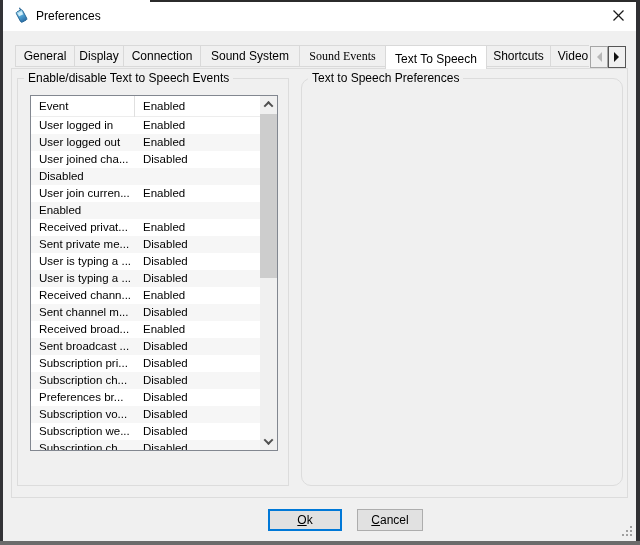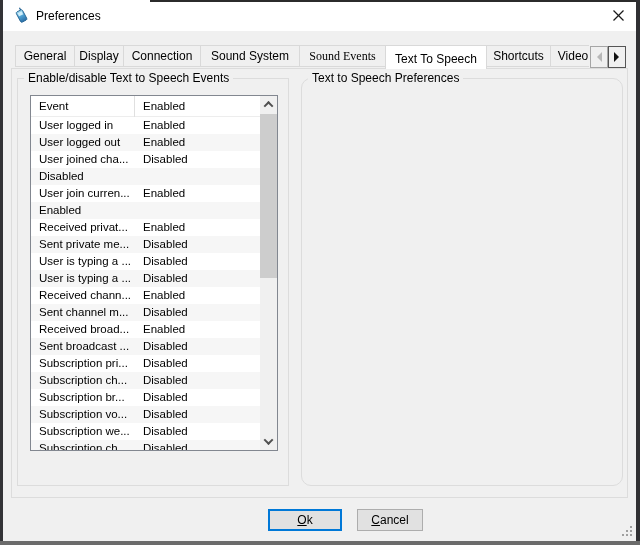--- a/index.html
+++ b/index.html
@@ -226,21 +226,21 @@
           </div>
           <div class="lrow">
             <span class="c1">Subscription pri...</span>
             <span class="c2">Disabled</span>
           </div>
           <div class="lrow">
             <span class="c1">Subscription ch...</span>
             <span class="c2">Disabled</span>
           </div>
           <div class="lrow">
-            <span class="c1">Subscription br...</span>
+            <span class="c1">Preferences br...</span>
             <span class="c2">Disabled</span>
           </div>
           <div class="lrow">
             <span class="c1">Subscription vo...</span>
             <span class="c2">Disabled</span>
           </div>
           <div class="lrow">
             <span class="c1">Subscription we...</span>
             <span class="c2">Disabled</span>
           </div>

